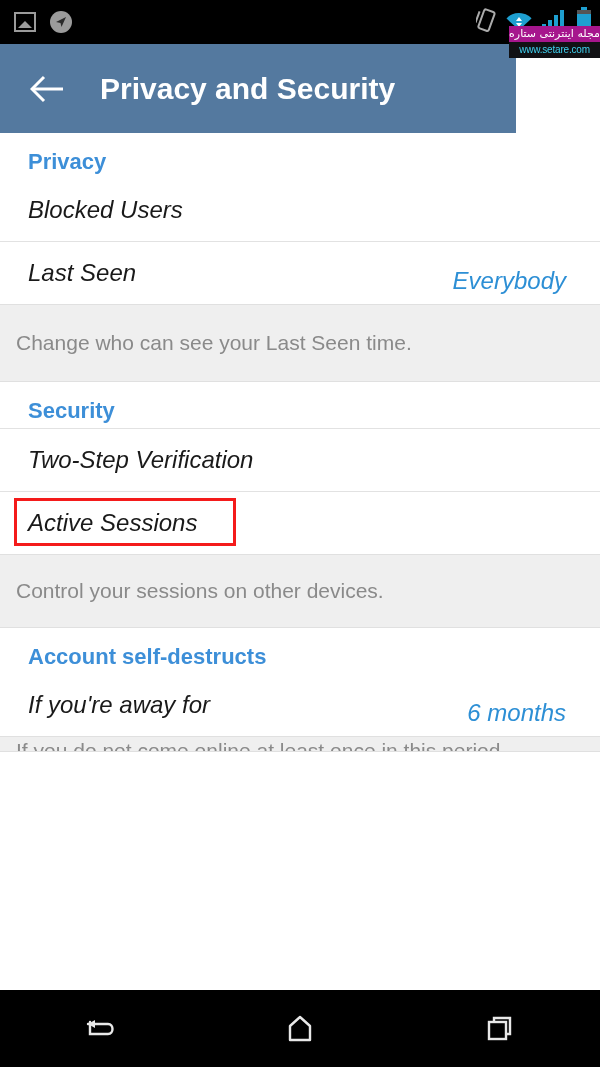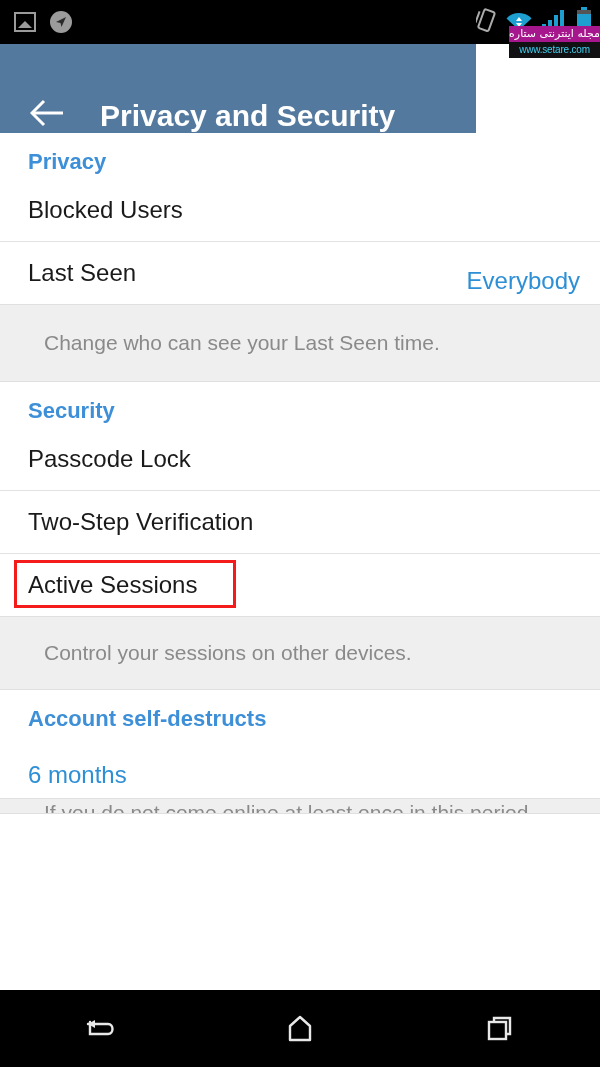--- a/index.html
+++ b/index.html
@@ -98,25 +98,25 @@
     line-height: 16px;
     height: 16px;
     font-family: "Liberation Sans", sans-serif;
     letter-spacing: -0.2px;
   }
 
   
   .app-header {
     position: absolute;
     top: 44px; left: 0;
-    width: 476px;
+    width: 516px;
     height: 89px;
     background: #54799f;
     display: flex;
-    align-items: flex-end;
+    align-items: center;
     z-index: 10;
   }
   .back-arrow {
     margin-left: 28px;
     width: 40px; height: 40px;
     display: flex; align-items: center; justify-content: center;
   }
   .header-title {
     color: #ffffff;
     font-size: 30px;
@@ -142,24 +142,25 @@
     padding: 0 0 0 28px;
     height: 46px;
     line-height: 58px;
     white-space: nowrap;
   }
   .row {
     height: 62px;
     display: flex;
     align-items: center;
     justify-content: space-between;
-    padding: 0 20px 0 28px;
+    padding: 0 34px 0 28px;
     box-sizing: border-box;
     background: #ffffff;
     position: relative;
+    font-style: italic;
   }
   .row-label {
     font-size: 24px;
     color: #1a1a1a;
     white-space: nowrap;
   }
   .row-value {
     font-size: 24px;
     color: #2d8fd5;
     white-space: nowrap;
@@ -167,21 +168,21 @@
   }
   .divider {
     height: 1px;
     background: #e2e2e2;
     margin: 0;
   }
   .note {
     background: #efefef;
     border-top: 1px solid #e0e0e0;
     border-bottom: 1px solid #e0e0e0;
-    padding: 0 44px;
+    padding: 0 16px;
     box-sizing: border-box;
     display: flex;
     align-items: center;
   }
   .note-text {
     font-size: 21px;
     color: #8a8a8a;
     white-space: nowrap;
   }
   .note-h72 { height: 78px; }
@@ -291,41 +292,38 @@
   <div class="divider"></div>
   <div class="row">
     <span class="row-label">Last Seen</span>
     <span class="row-value">Everybody</span>
   </div>
   <div class="note note-h72">
     <span class="note-text">Change who can see your Last Seen time.</span>
   </div>
 
   <div class="section-title">Security</div>
-  <div class="row">
-    <span class="row-label">Passcode Lock</span>
-    <span class="row-value"></span>
-  </div>
   <div class="divider"></div>
   <div class="row">
     <span class="row-label">Two-Step Verification</span>
     <span class="row-value"></span>
   </div>
   <div class="divider"></div>
   <div class="row">
     <span class="row-label">Active Sessions</span>
     <span class="row-value"></span>
     <span class="highlight-box"></span>
   </div>
   <div class="note note-h70">
     <span class="note-text">Control your sessions on other devices.</span>
   </div>
 
   <div class="section-title">Account self-destructs</div>
   <div class="row">
+    <span class="row-label">If you're away for</span>
     <span class="row-value">6 months</span>
   </div>
   <div class="note note-clipped">
     <span class="note-text">If you do not come online at least once in this period.</span>
   </div>
 </div>
 
 <div class="nav-bar">
   <div class="nav-btn">
     <svg width="40" height="34" viewBox="0 0 40 34">

